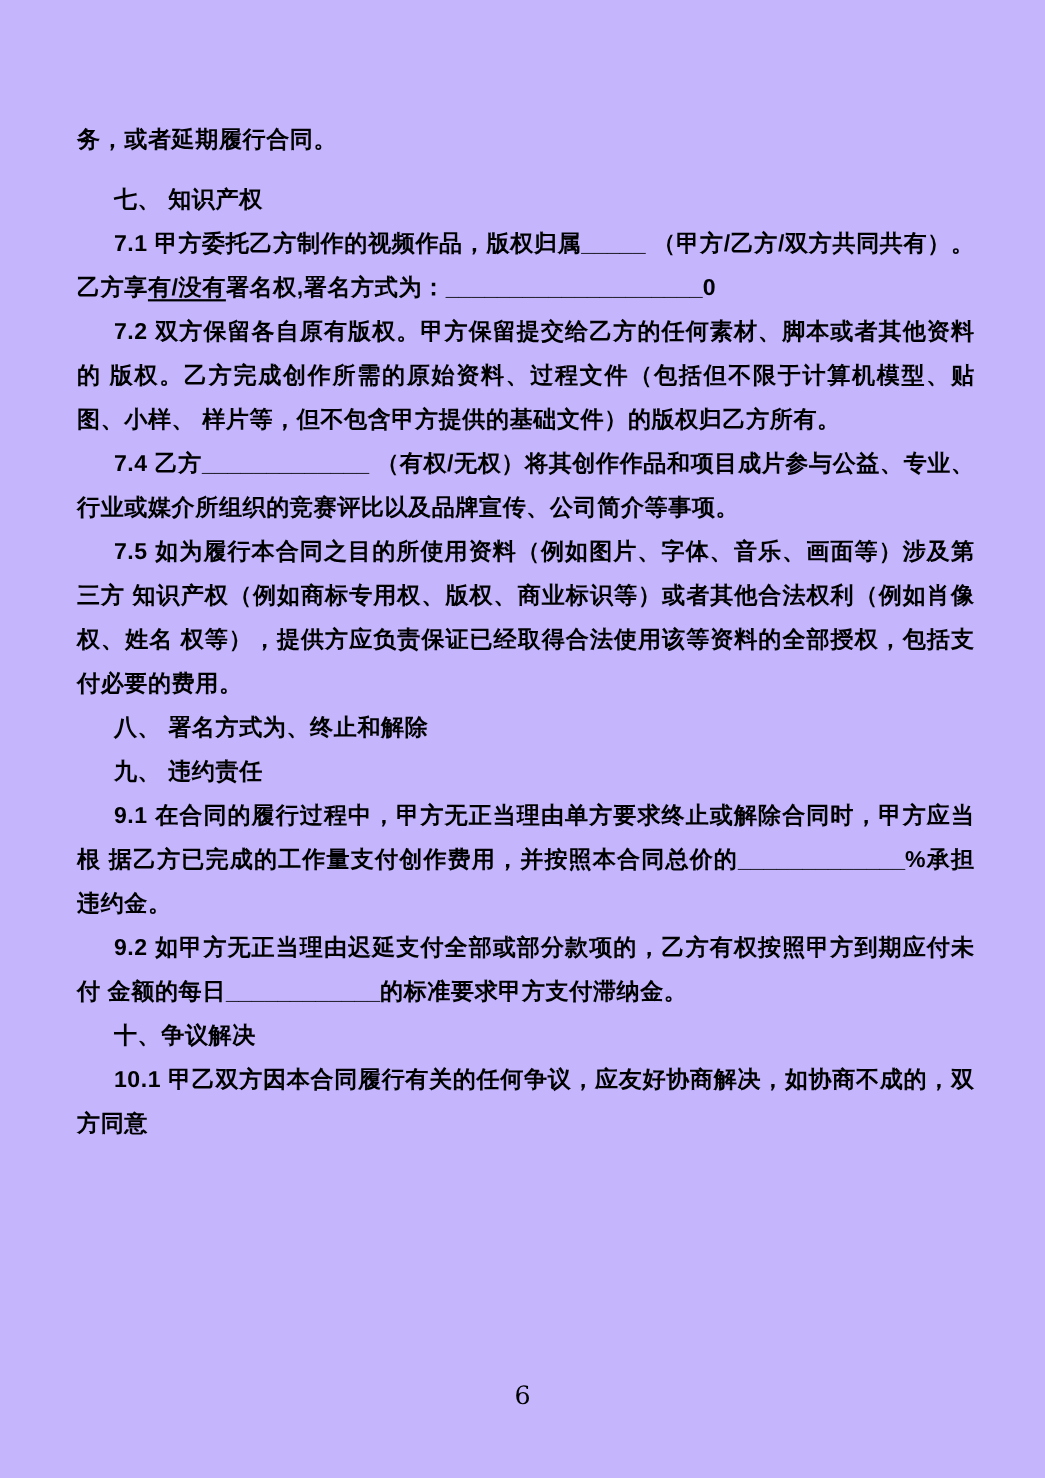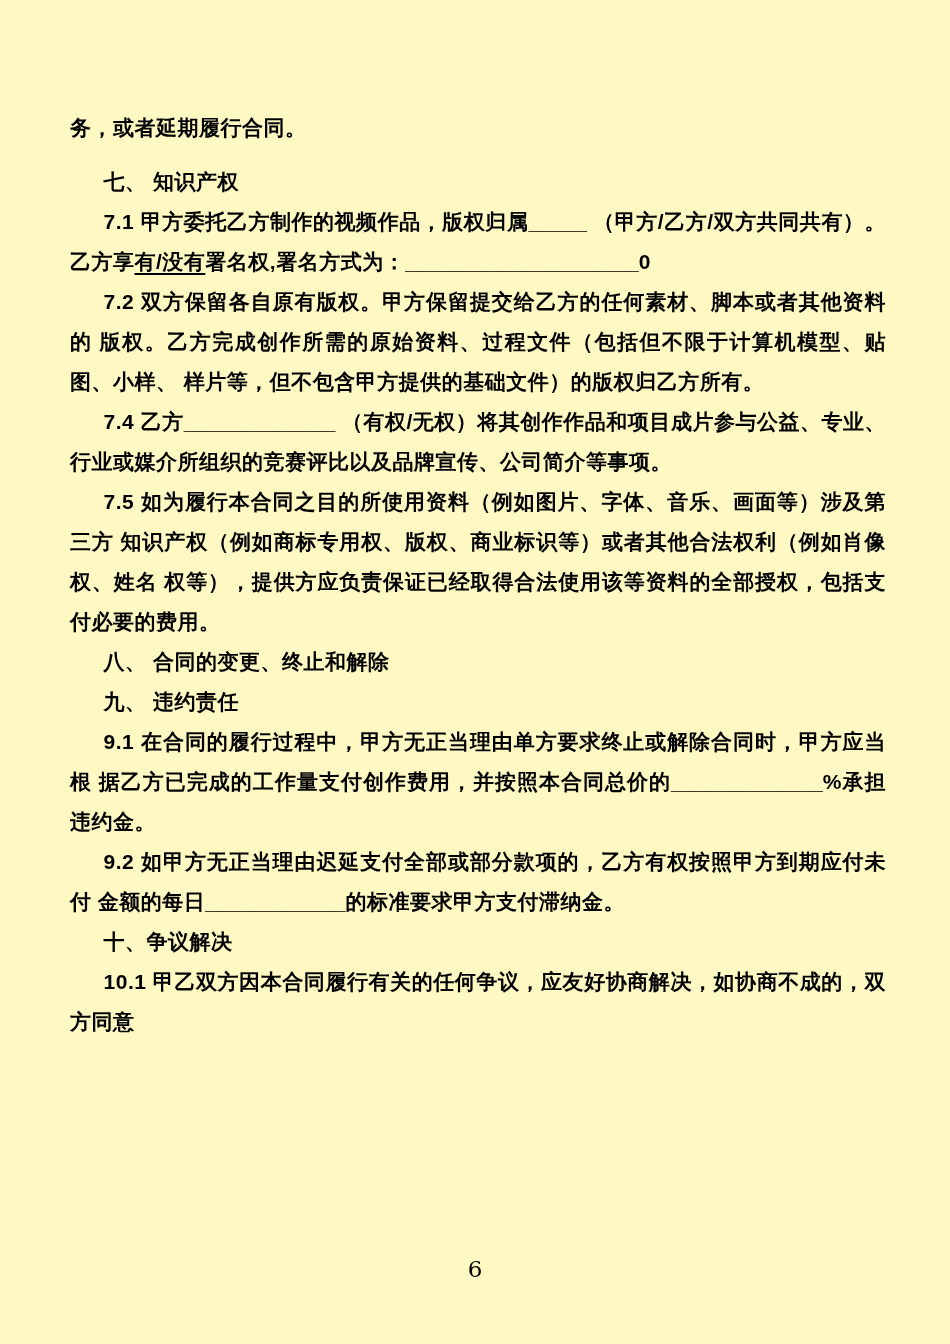--- a/index.html
+++ b/index.html
@@ -4,21 +4,21 @@
 <style>
   html, body {
     margin: 0;
     padding: 0;
     background: #ffffff;
   }
   .page {
     position: relative;
     width: 950px;
     height: 1344px;
-    background: #fef9c3;
+    background: #c4b5fd;
     color: #000000;
     font-family: "Liberation Sans", sans-serif;
     overflow: hidden;
   }
   .content {
     position: absolute;
     top: 108px;
     left: 70px;
     width: 816px;
   }
@@ -66,21 +66,21 @@
 <body>
 
 <div class="page">
   <div class="content" id="doc-content">
       <p class="para continuation"><span>务，或者延期履行合同。</span></p>
       <p class="para heading"><span>七、 知识产权</span></p>
       <p class="para paragraph"><span>7.1 甲方委托乙方制作的视频作品，版权归属</span><span class="blank">_____</span><span> （甲方/乙方/双方共同共有）。 乙方享</span><span class="u">有/没有</span><span>署名权,署名方式为：</span><span class="blank">____________________</span><span>0</span></p>
       <p class="para paragraph"><span>7.2 双方保留各自原有版权。甲方保留提交给乙方的任何素材、脚本或者其他资料的 版权。乙方完成创作所需的原始资料、过程文件（包括但不限于计算机模型、贴图、小样、 样片等，但不包含甲方提供的基础文件）的版权归乙方所有。</span></p>
       <p class="para paragraph"><span>7.4 乙方</span><span class="blank">_____________</span><span> （有权/无权）将其创作作品和项目成片参与公益、专业、 行业或媒介所组织的竞赛评比以及品牌宣传、公司简介等事项。</span></p>
       <p class="para paragraph"><span>7.5 如为履行本合同之目的所使用资料（例如图片、字体、</span><span class="i">音乐</span><span>、画面等）涉及第三方 知识产权（例如商标专用权、版权、商业标识等）或者其他合法权利（例如肖像权、姓名 权等），提供方应负责保证已经取得合法使用该等资料的全部授权，包括支付必要的费用。</span></p>
-      <p class="para heading"><span>八、 合同的变更、终止和解除</span></p>
+      <p class="para heading"><span>八、 署名方式为、终止和解除</span></p>
       <p class="para heading"><span>九、 违约责任</span></p>
       <p class="para paragraph"><span>9.1 在合同的履行过程中，甲方无正当理由单方要求终止或解除合同时，甲方应当根 据乙方已完成的工作量支付创作费用，并按照本合同总价的</span><span class="blank">_____________</span><span>%承担违约金。</span></p>
       <p class="para paragraph"><span>9.2 如甲方无正当理由迟延支付全部或部分款项的，乙方有权按照甲方到期应付未付 金额的每日</span><span class="blank">____________</span><span>的标准要求甲方支付滞纳金。</span></p>
       <p class="para heading"><span>十、争议解决</span></p>
       <p class="para paragraph"><span>10.1 甲乙双方因本合同履行有关的任何争议，应友好协商解决，如协商不成的，双 方同意</span></p>
     </div>
   <div class="page-number">6</div>
 </div>
 
 </body></html>

